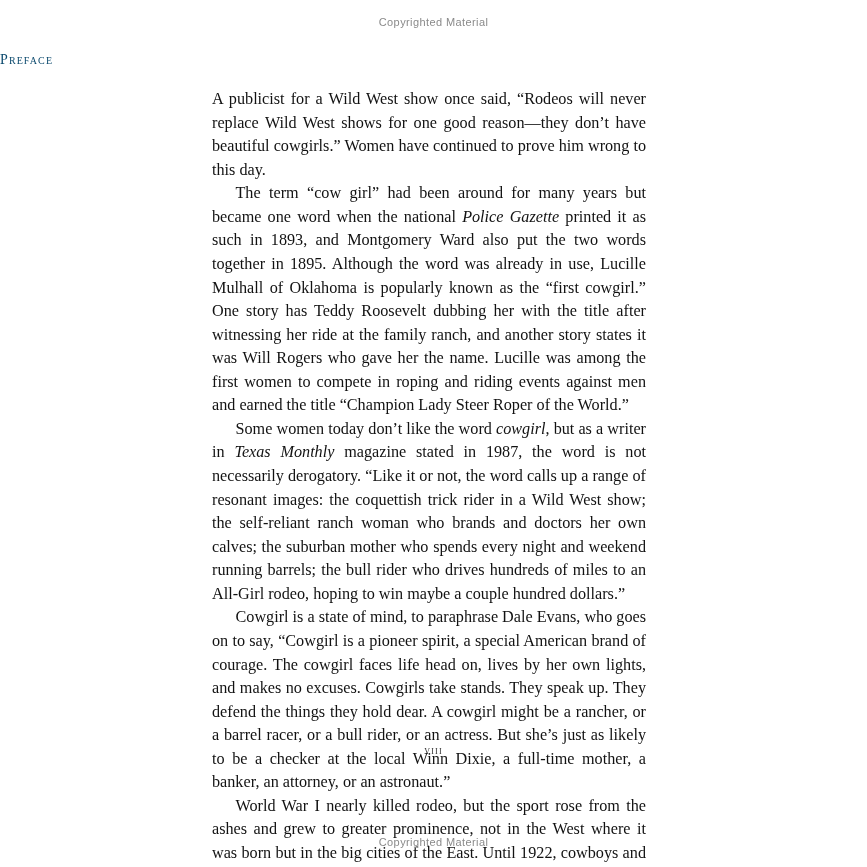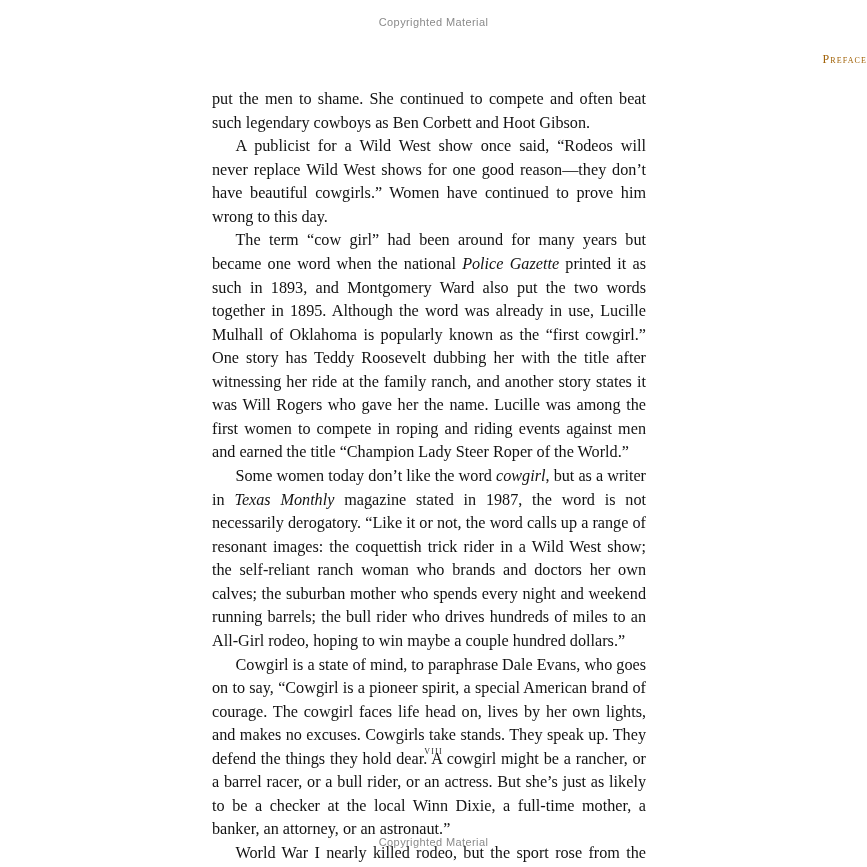--- a/index.html
+++ b/index.html
@@ -34,26 +34,26 @@
     color: #8a8a8a;
   }
   .watermark-top { top: 16px; }
   .watermark-bottom { top: 836px; }
 
   .running-head {
     position: absolute;
     top: 52px;
     left: 0;
     width: 100%;
-    text-align: right;
+    text-align: left;
     font-family: "Liberation Serif", serif;
-    font-size: 12px;
+    font-size: 14px;
     font-variant: small-caps;
     letter-spacing: 1.1px;
-    color: #a16207;
+    color: #0c4a6e;
   }
 
   .body-column {
     position: absolute;
     left: 212px;
     top: 88px;
     width: 434px;
   }
 
   p.para {
@@ -89,21 +89,20 @@
 </head>
 <body>
 
 <div class="page">
 
   <div class="watermark watermark-top">Copyrighted Material</div>
 
   <div class="running-head">Preface</div>
 
   <div class="body-column">
-    <p class="para">put the men to shame. She continued to compete and often beat such legendary cowboys as Ben Corbett and Hoot Gibson.</p>
     <p class="para">A publicist for a Wild West show once said, “Rodeos will never replace Wild West shows for one good reason—they don’t have beautiful cowgirls.” Women have continued to prove him wrong to this day.</p>
     <p class="para">The term “cow girl” had been around for many years but became one word when the national <i>Police Gazette</i> printed it as such in 1893, and Montgomery Ward also put the two words together in 1895. Although the word was already in use, Lucille Mulhall of Oklahoma is popularly known as the “first cowgirl.” One story has Teddy Roosevelt dubbing her with the title after witnessing her ride at the family ranch, and another story states it was Will Rogers who gave her the name. Lucille was among the first women to compete in roping and riding events against men and earned the title “Champion Lady Steer Roper of the World.”</p>
     <p class="para">Some women today don’t like the word <i>cowgirl</i>, but as a writer in <i>Texas Monthly</i> magazine stated in 1987, the word is not necessarily derogatory. “Like it or not, the word calls up a range of resonant images: the coquettish trick rider in a Wild West show; the self-reliant ranch woman who brands and doctors her own calves; the suburban mother who spends every night and weekend running barrels; the bull rider who drives hundreds of miles to an All-Girl rodeo, hoping to win maybe a couple hundred dollars.”</p>
     <p class="para">Cowgirl is a state of mind, to paraphrase Dale Evans, who goes on to say, “Cowgirl is a pioneer spirit, a special American brand of courage. The cowgirl faces life head on, lives by her own lights, and makes no excuses. Cowgirls take stands. They speak up. They defend the things they hold dear. A cowgirl might be a rancher, or a barrel racer, or a bull rider, or an actress. But she’s just as likely to be a checker at the local Winn Dixie, a full-time mother, a banker, an attorney, or an astronaut.”</p>
     <p class="para">World War I nearly killed rodeo, but the sport rose from the ashes and grew to greater prominence, not in the West where it was born but in the big cities of the East. Until 1922, cowboys and cowgirls who won</p>
   </div>
 
   <div class="folio">viii</div>
 
   <div class="watermark watermark-bottom">Copyrighted Material</div>

